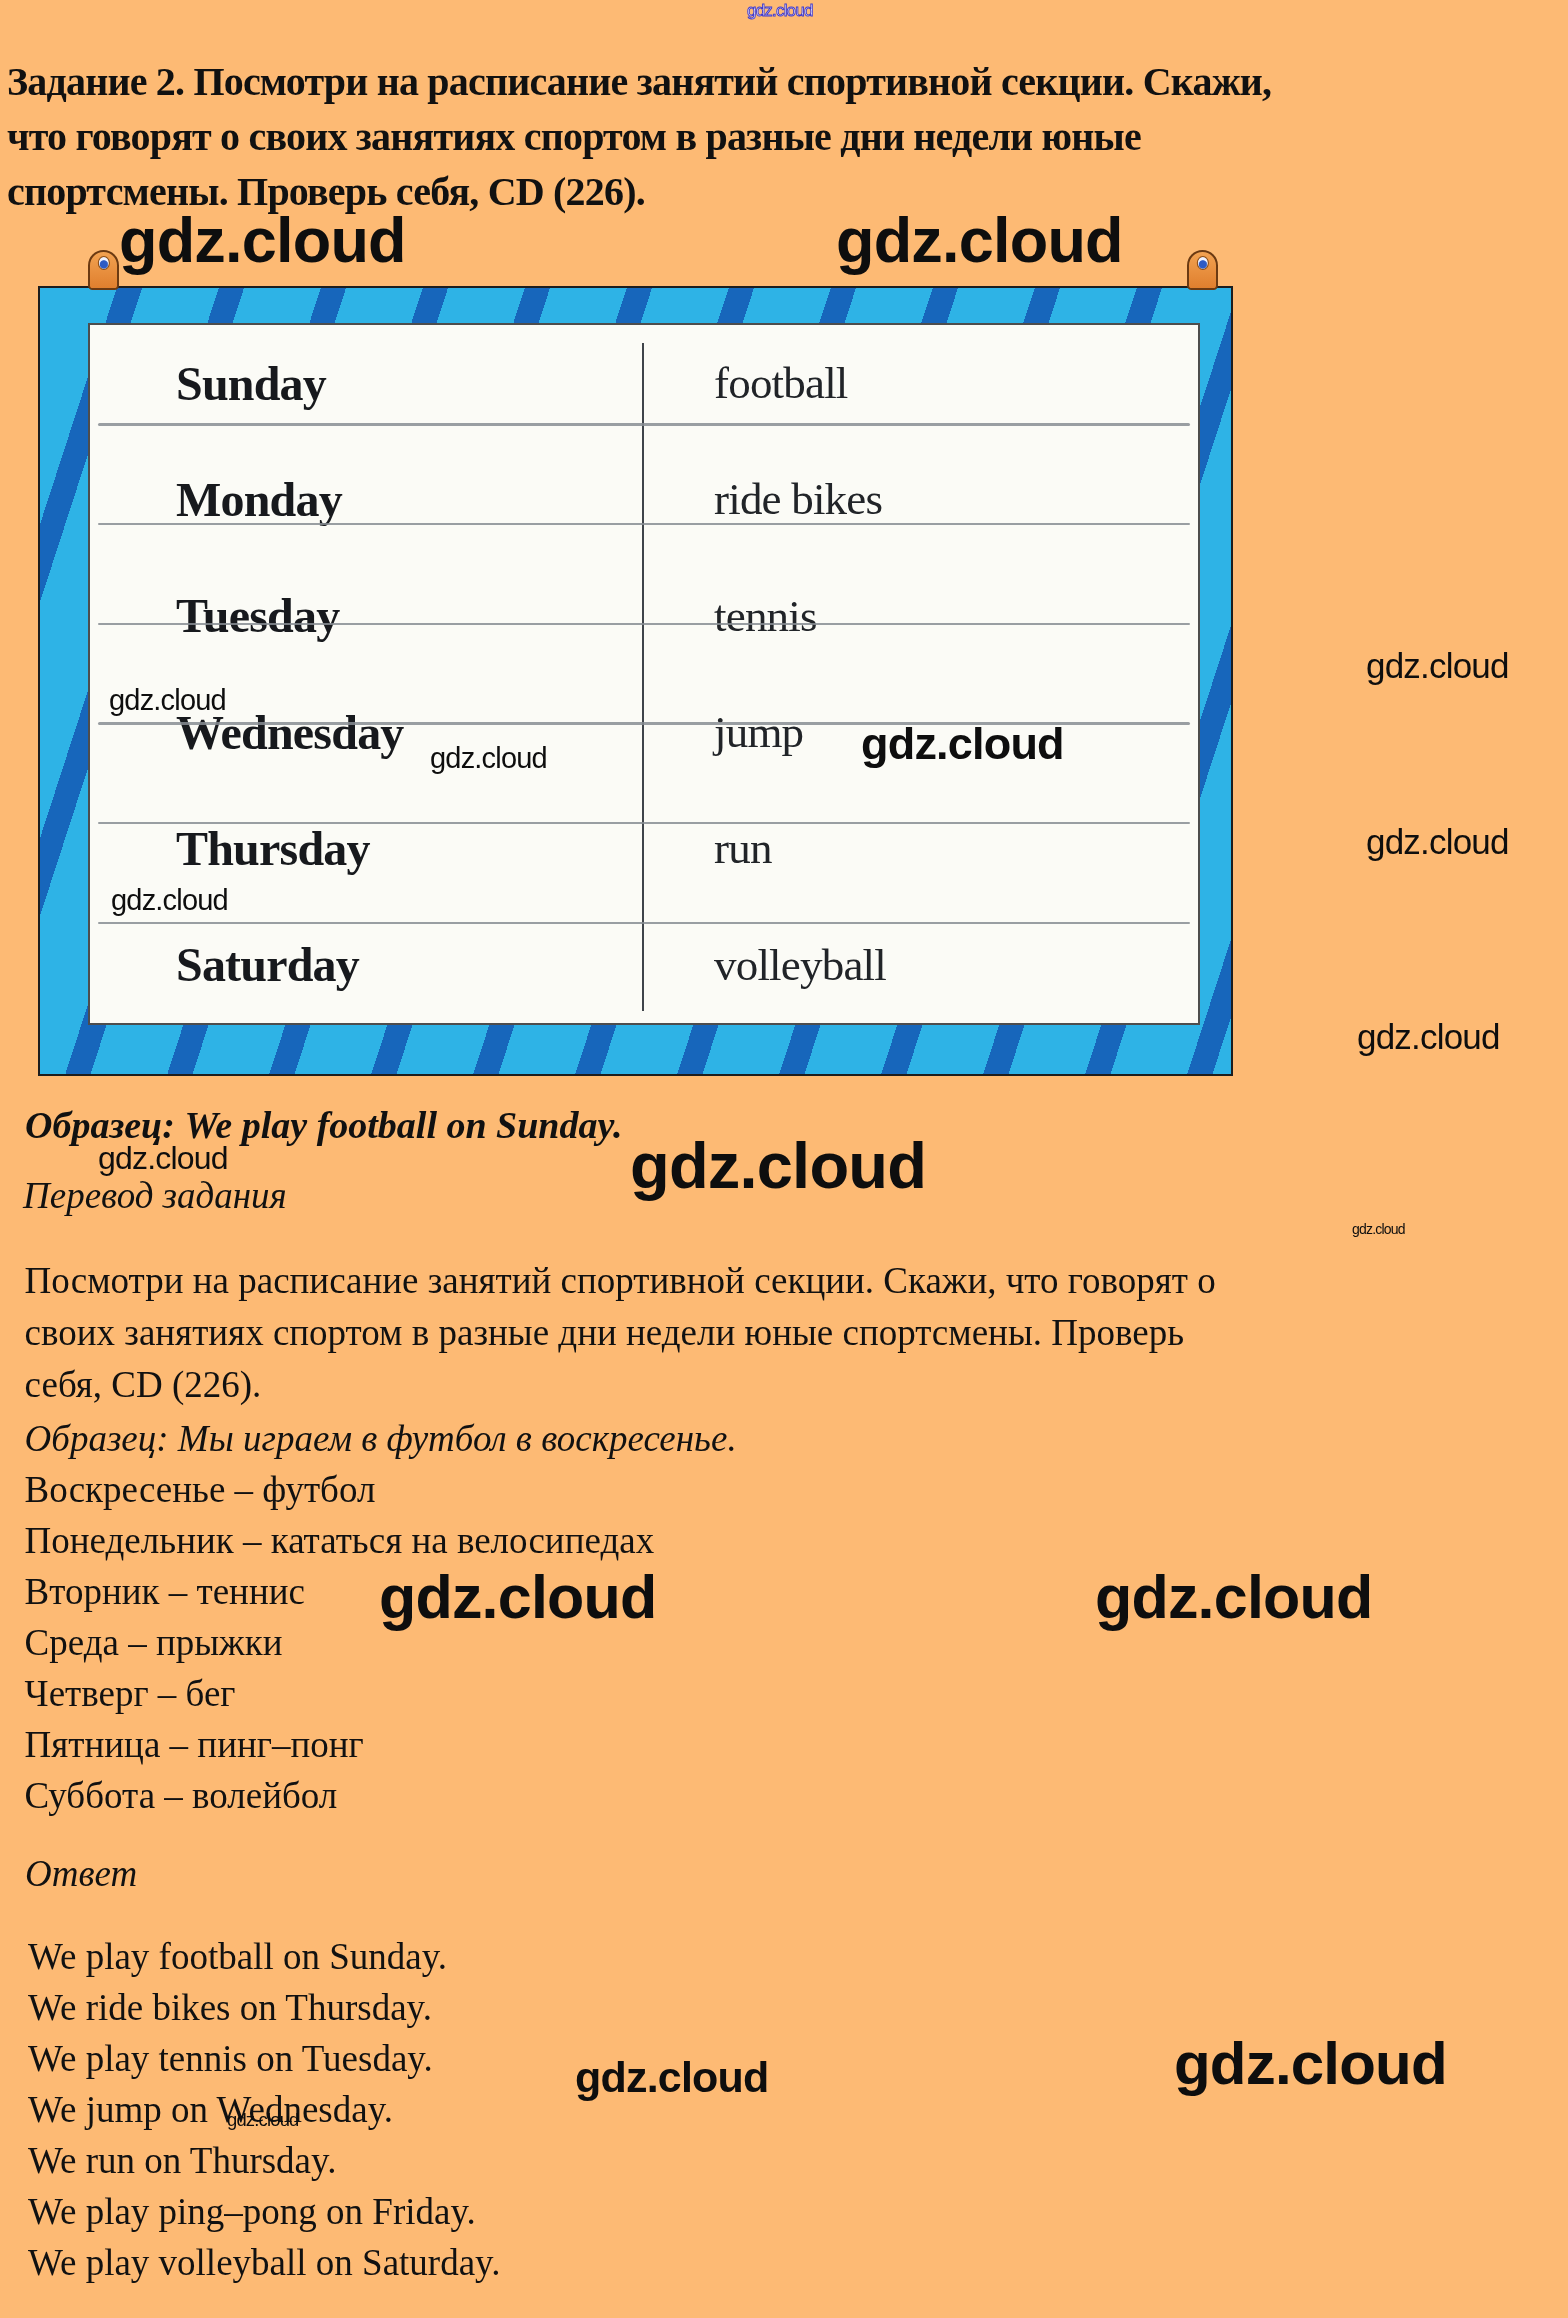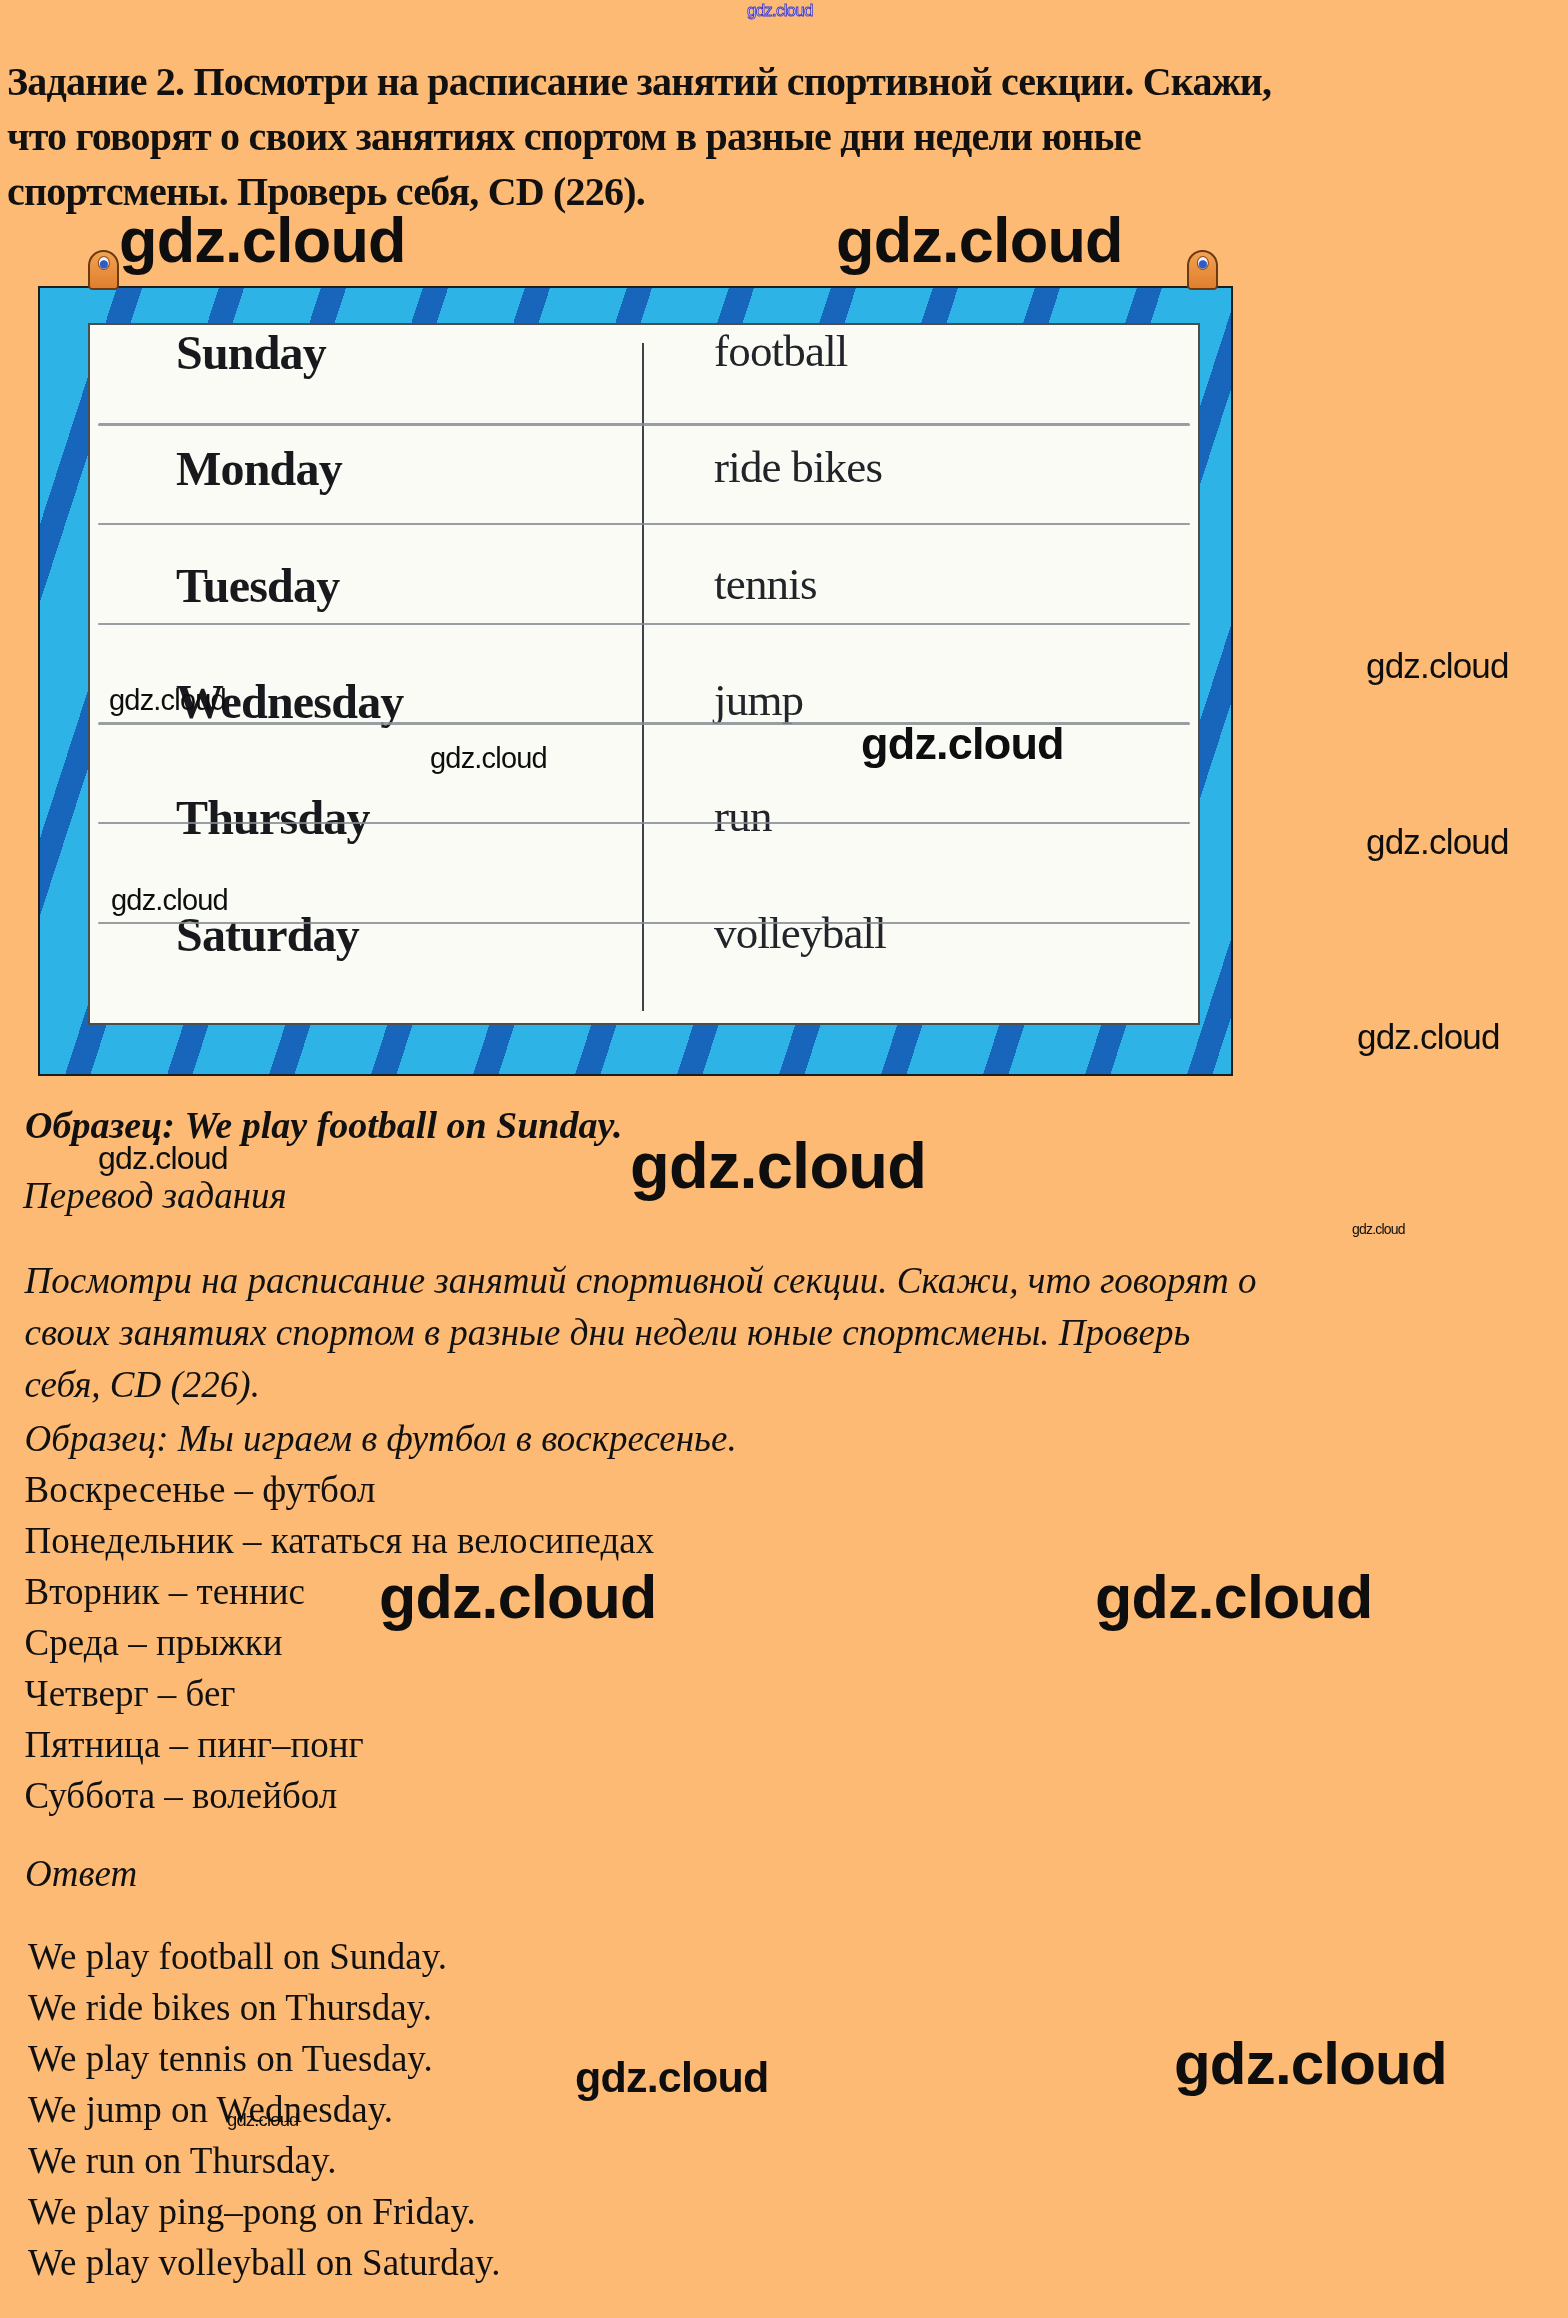--- a/index.html
+++ b/index.html
@@ -45,21 +45,21 @@
     position:absolute; left:50%; top:3.8px; transform:translateX(-50%);
     width:12.3px; height:14px; border-radius:50%;
     background:radial-gradient(circle at 50% 62%, #2e5bc4 0 3.8px, #eef2ff 4.6px);
     border:1.5px solid #8a4d16; box-sizing:border-box;
   }
   #panel {
     position:absolute; left:48px; top:35px; width:1112px; height:702px;
     background:#fbfbf6; border:2.3px solid #4d4d4d; box-sizing:border-box;
   }
   #rows { position:absolute; inset:0; display:flex; flex-direction:column; }
-  .trow { flex:1; display:flex; align-items:flex-start; }
+  .trow { flex:1; display:flex; align-items:center; }
   .day-cell {
     width:552px; flex:none; box-sizing:border-box; padding-left:86px;
     font-size:48px; font-weight:700; color:#17191d; letter-spacing:-0.8px;
   }
   .act-cell {
     box-sizing:border-box; padding-left:72px;
     font-size:45px; color:#212428; letter-spacing:-0.8px;
   }
   .row-div {
     position:absolute; left:7.7px; right:7.7px; height:2.3px;
@@ -143,21 +143,21 @@
 
   <div class="line bold" style="left:25px; top:1106px; font-size:38px;">Образец: We play football on Sunday.</div>
 
   <div class="wm" style="left:98px; top:1142px; font-size:32px;">gdz.cloud</div>
 
   <div class="line italic" style="left:23px; top:1177px; font-size:37px;">Перевод задания</div>
 
   <div class="wm wm-bold" style="left:630px; top:1133px; font-size:65px;">gdz.cloud</div>
   <div class="wm" style="left:1352px; top:1222px; font-size:14px;">gdz.cloud</div>
 
-  <div class="stack" style="left:24.6px; top:1255px; font-size:37px; line-height:52px;font-style:italic;">
+  <div class="stack" style="left:24.6px; top:1255px; font-size:37px; line-height:52px;">
       <div>Посмотри на расписание занятий спортивной секции. Скажи, что говорят о</div>
       <div>своих занятиях спортом в разные дни недели юные спортсмены. Проверь</div>
       <div>себя, CD (226).</div>
     </div>
 
   <div class="line" style="left:24.6px; top:1420px; font-size:37px;">Образец: Мы играем в футбол в воскресенье.</div>
 
   <div class="stack" style="left:24.6px; top:1464px; font-size:37px; line-height:51px;">
       <div>Воскресенье – футбол</div>
       <div>Понедельник – кататься на велосипедах</div>

